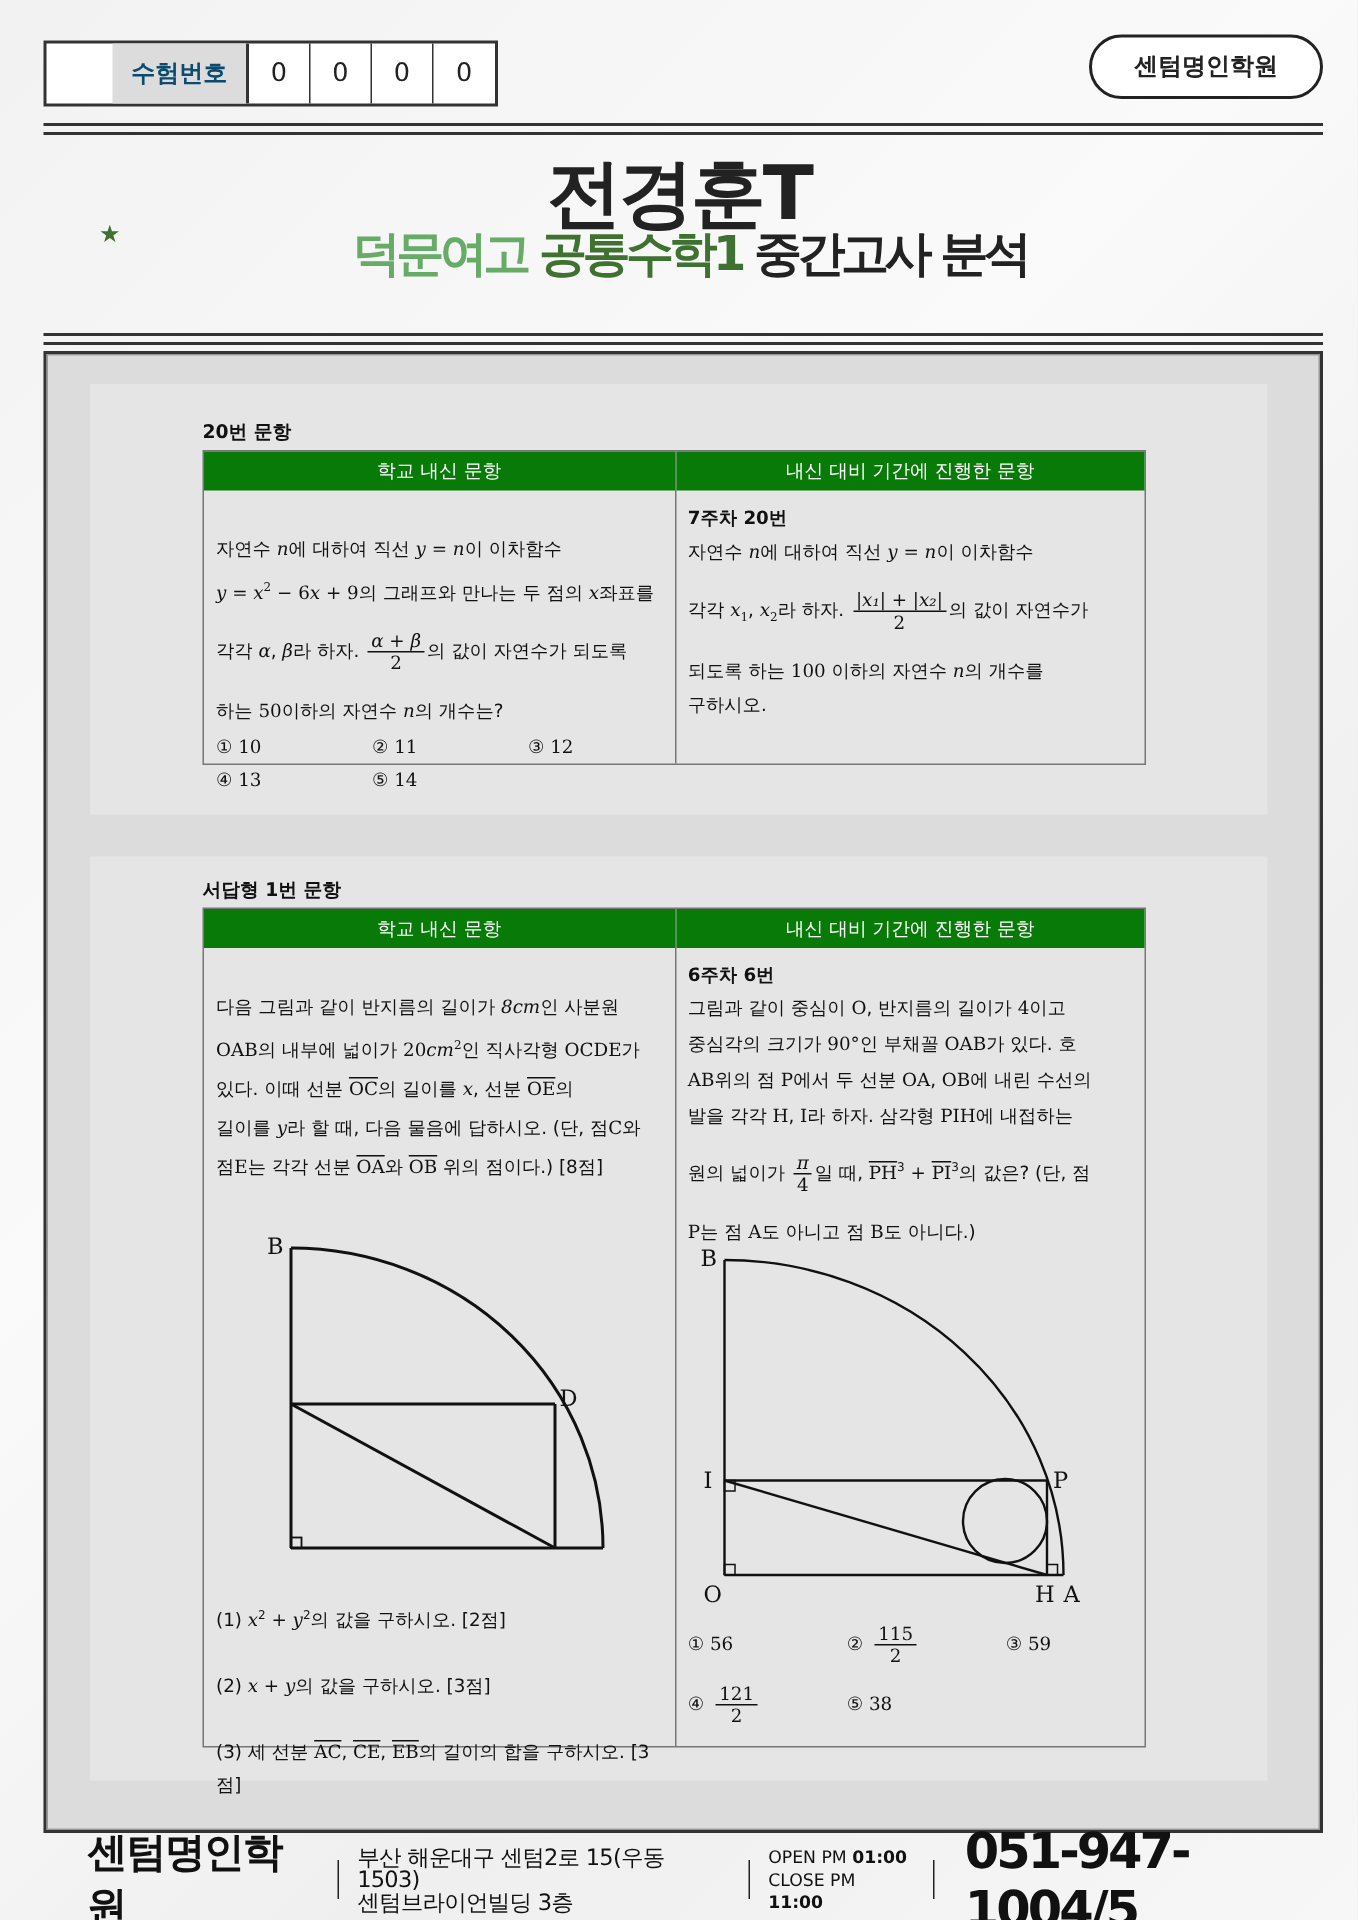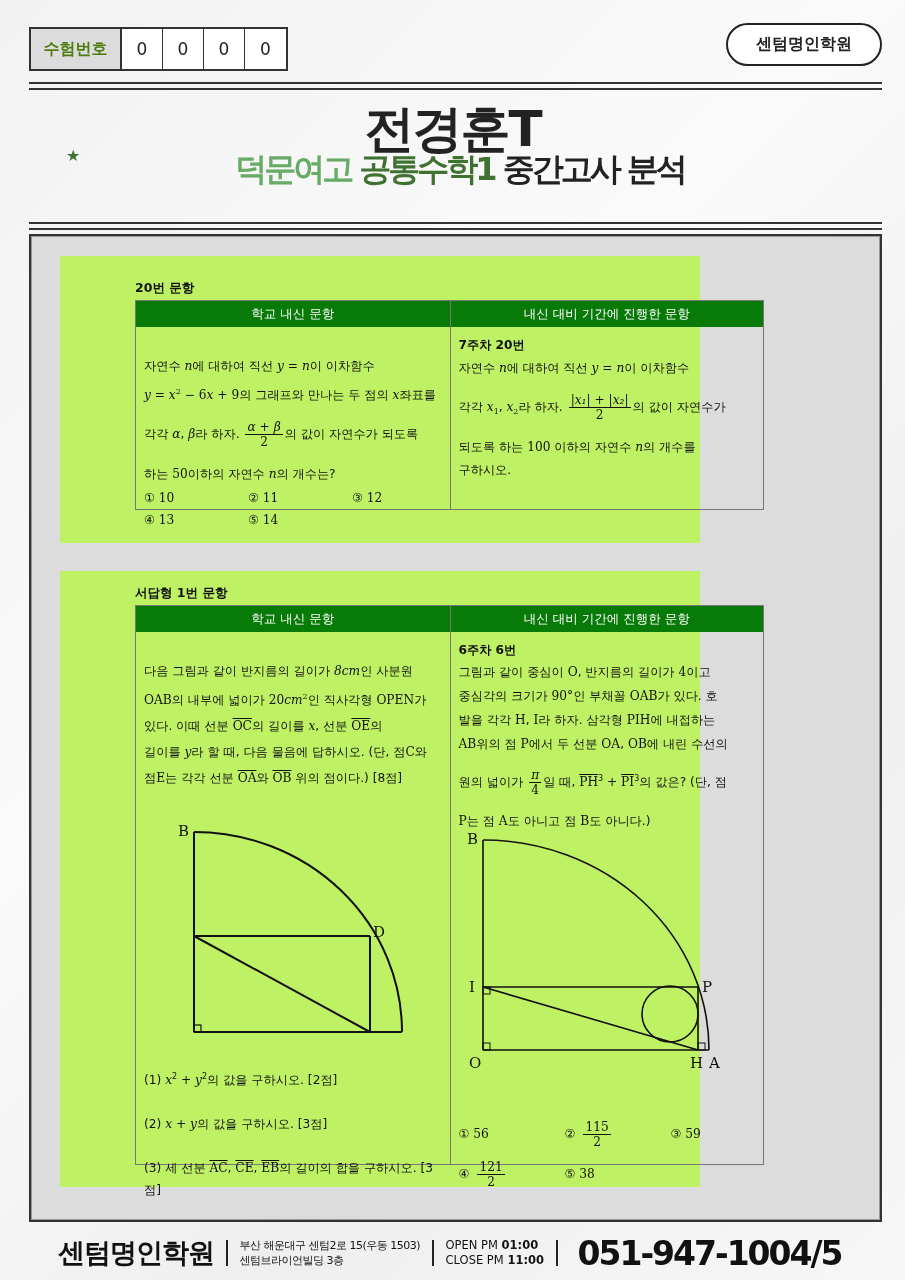--- a/index.html
+++ b/index.html
@@ -11,21 +11,21 @@
     position: relative;
   }
   
   .exam-box {
     position: absolute; left: 29px; top: 27px; height: 44px;
     display: flex; border: 2px solid #333; background: #fff;
   }
   .exam-box .lbl {
     width: 91px; background: #dcdcdc; border-right: 2px solid #333;
     display: flex; align-items: center; justify-content: center;
-    font-size: 16px; font-weight: bold; color: #4d7c0f;
+    font-size: 16px; font-weight: bold; color: #0c4a6e; margin-left: 44px;
   }
   .exam-box .dig {
     width: 41px; border-right: 1.5px solid #333;
     display: flex; align-items: center; justify-content: center;
     font-size: 17px; color: #222;
   }
   .exam-box .dig:last-child { border-right: none; }
   .academy-pill {
     position: absolute; left: 726px; top: 23px; width: 156px; height: 43px;
     border: 2px solid #222; border-radius: 22px; background: #fff;
@@ -49,21 +49,21 @@
   .star {
     position: absolute; left: 66px; top: 146px; color: #3f7230; font-size: 16px;
   }
   
   .frame {
     position: absolute; left: 29px; top: 234px; width: 853px; height: 988px;
     background: #dcdcdc; border: 2px solid #333;
     box-shadow: inset 0 0 0 1px #999;
   }
   .card {
-    position: absolute; left: 60px; width: 640px; background: #bef264; padding-left: 20px;
+    position: absolute; left: 60px; width: 785px; background: #e5e5e5; padding-left: 20px;
   }
   .card .qtitle {
     position: absolute; left: 75px; font-size: 12.5px; font-weight: bold; color: #111;
   }
   .qtable {
     position: absolute; left: 75px; width: 629px; border: 1px solid #777;
     display: flex;
   }
   .qtable .col { width: 50%; position: relative; }
   .qtable .col + .col { border-left: 1px solid #777; }
@@ -83,21 +83,21 @@
   .frac .nu { border-bottom: 1px solid #111; padding: 0 2px; }
   .choices { display: grid; grid-template-columns: 104px 104px 104px; font-family: "DejaVu Serif", serif; line-height: 22px; }
   .choices2 { display: grid; grid-template-columns: 106px 106px 106px; font-family: "DejaVu Serif", serif; align-items: center; }
   .choices2 > div { height: 40px; display: flex; align-items: center; gap: 6px; }
   
   .footer {
     position: absolute; top: 1230px; left: 58px; height: 46px; display: flex; align-items: center;
   }
   .f-name { font-size: 27px; font-weight: bold; color: #111; letter-spacing: -1px; }
   .f-sep { width: 1.5px; height: 26px; background: #222; margin: 0 12px; }
-  .f-addr { font-size: 11px; line-height: 15px; color: #111; letter-spacing: -0.5px; }
+  .f-addr { font-size: 15px; line-height: 15px; color: #111; letter-spacing: -0.5px; }
   .f-hours { font-size: 11.5px; line-height: 15px; color: #111; }
   .f-hours b { font-weight: bold; }
   .f-phone { font-size: 33px; font-weight: bold; color: #111; letter-spacing: -2px; margin-left: 8px; }
   svg { display: block; }
 </style>
 </head>
 <body>
 
 <div class="exam-box">
   <div class="lbl">수험번호</div>
@@ -162,21 +162,21 @@
   </div>
 </div>
 
 <div class="card" style="top:571px;height:616px">
   <div class="qtitle" style="top:14px">서답형 1번 문항</div>
   <div class="qtable" style="top:34px;height:560px">
     <div class="col">
       <div class="hd">학교 내신 문항</div>
       <div class="body" style="padding-top:26px">
         <div>다음 그림과 같이 반지름의 길이가 <span class="m">8cm</span>인 사분원</div>
-        <div><span class="r">OAB</span>의 내부에 넓이가 <span class="r">20</span><span class="m">cm</span><sup class="r" style="font-size:8px">2</sup>인 직사각형 <span class="r">OPEN</span>가</div>
+        <div><span class="r">OAB</span>의 내부에 넓이가 <span class="r">20</span><span class="m">cm</span><sup class="r" style="font-size:8px">2</sup>인 직사각형 <span class="r">OCDE</span>가</div>
         <div>있다. 이때 선분 <span class="ov">OC</span>의 길이를 <span class="m">x</span>, 선분 <span class="ov">OE</span>의</div>
         <div>길이를 <span class="m">y</span>라 할 때, 다음 물음에 답하시오. (단, 점<span class="r">C</span>와</div>
         <div>점<span class="r">E</span>는 각각 선분 <span class="ov">OA</span>와 <span class="ov">OB</span> 위의 점이다.) [8점]</div>
       </div>
       <svg width="300" height="220" style="position:absolute;left:10px;top:212px">
         <g stroke="#111" stroke-width="2" fill="none">
           <line x1="48" y1="14" x2="48" y2="214"></line>
           <line x1="48" y1="214" x2="256" y2="214"></line>
           <path d="M48 14 A 208 200 0 0 1 256 214"></path>
           <line x1="48" y1="118" x2="224" y2="118"></line>
@@ -199,22 +199,22 @@
         <div style="height:22px"></div>
         <div>(3) 세 선분 <span class="ov">AC</span>, <span class="ov">CE</span>, <span class="ov">EB</span>의 길이의 합을 구하시오. [3점]</div>
       </div>
     </div>
     <div class="col">
       <div class="hd">내신 대비 기간에 진행한 문항</div>
       <div class="body">
         <div class="sub">6주차 6번</div>
         <div style="line-height:24px">그림과 같이 중심이 <span class="r">O</span>, 반지름의 길이가 <span class="r">4</span>이고</div>
         <div style="line-height:24px">중심각의 크기가 <span class="r">90°</span>인 부채꼴 <span class="r">OAB</span>가 있다. 호</div>
+        <div style="line-height:24px"><span class="r">AB</span>위의 점 <span class="r">P</span>에서 두 선분 <span class="r">OA</span>, <span class="r">OB</span>에 내린 수선의</div>
         <div style="line-height:24px">발을 각각 <span class="r">H</span>, <span class="r">I</span>라 하자. 삼각형 <span class="r">PIH</span>에 내접하는</div>
-        <div style="line-height:24px"><span class="r">AB</span>위의 점 <span class="r">P</span>에서 두 선분 <span class="r">OA</span>, <span class="r">OB</span>에 내린 수선의</div>
         <div style="line-height:32px">원의 넓이가 <span class="frac">
               <span class="nu m">π</span>
               <span class="r">4</span>
             </span>일 때, <span class="ov">PH</span><sup style="font-size:8px">3</sup><span class="r"> + </span><span class="ov">PI</span><sup style="font-size:8px">3</sup>의 값은? (단, 점</div>
         <div style="line-height:24px"><span class="r">P</span>는 점 <span class="r">A</span>도 아니고 점 <span class="r">B</span>도 아니다.)</div>
       </div>
       <svg width="300" height="250" style="position:absolute;left:10px;top:222px">
         <g stroke="#111" stroke-width="1.6" fill="none">
           <line x1="22" y1="12" x2="22" y2="222"></line>
           <line x1="22" y1="222" x2="248" y2="222"></line>
@@ -229,21 +229,21 @@
         </g>
         <g font-family="DejaVu Serif, serif" font-size="15" fill="#111">
           <text x="6" y="16">B</text>
           <text x="8" y="164">I</text>
           <text x="241" y="164">P</text>
           <text x="8" y="240">O</text>
           <text x="229" y="240">H</text>
           <text x="248" y="240">A</text>
         </g>
       </svg>
-      <div class="body" style="position:absolute;top:500px;left:0;right:0">
+      <div class="body" style="position:absolute;top:462px;left:0;right:0">
         <div class="choices2">
           <div>
               <span>① 56</span>
             </div>
           <div>
               <span>②</span>
               <span class="frac">
                 <span class="nu">115</span>
                 <span>2</span>
               </span>

